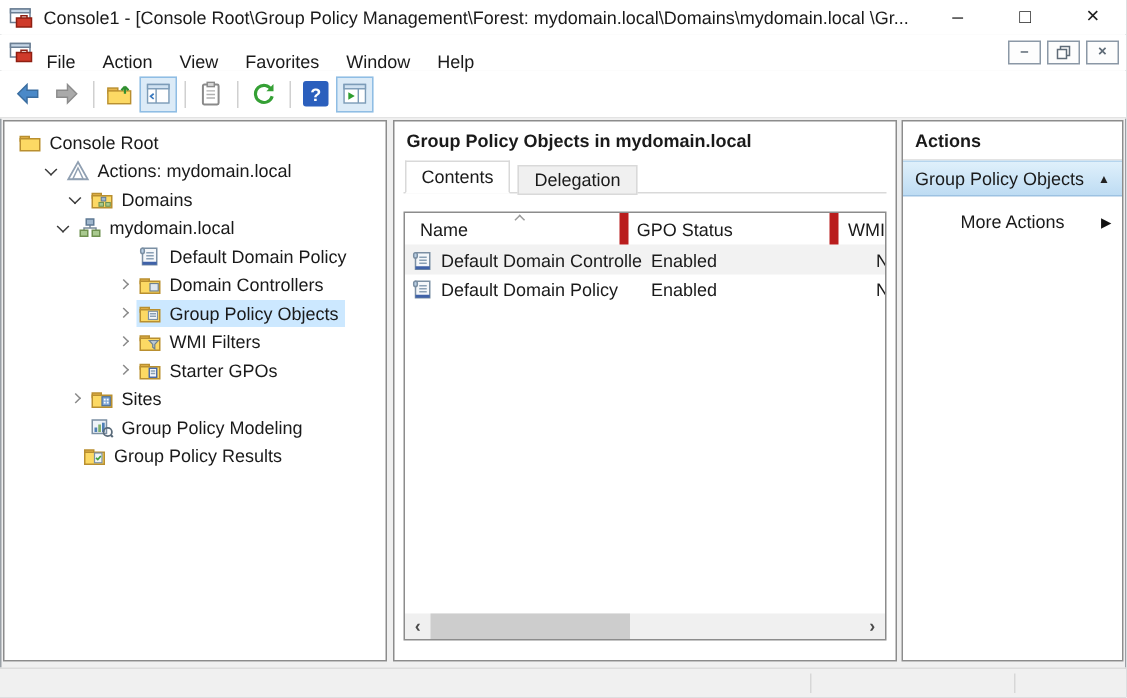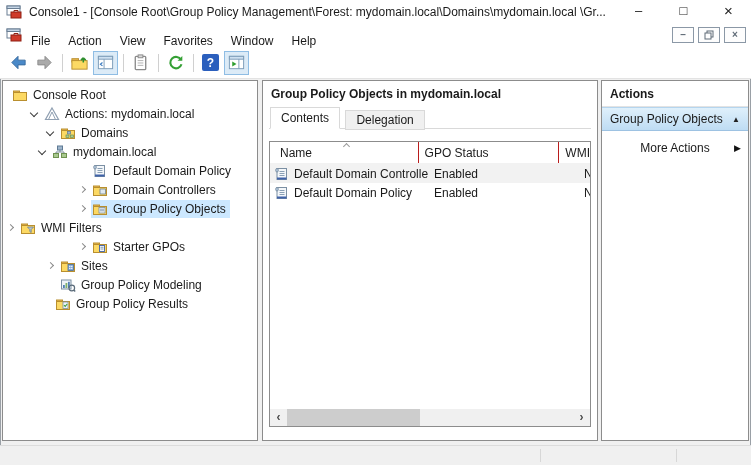--- a/index.html
+++ b/index.html
@@ -56,21 +56,21 @@
 
   
   .mid-title { font-weight:bold; font-size:12px; padding:6px 8px 1px; }
   .tabstrip { margin:5px 6px 0 6px; border-bottom:1px solid #d9d9d9; height:22px; padding-left:1px; }
   .tab { display:inline-block; height:20px; line-height:19px; padding:0 10px; border:1px solid #d9d9d9;
          background:#f0f0f0; margin-right:2px; position:relative; top:2px; }
   .tab.active { background:#fff; height:22px; line-height:20px; top:0; border-bottom:1px solid #fff; }
   .tablebox { position:absolute; left:6px; right:6px; top:60px; bottom:13px;
               border:1px solid #8c8c8c; background:#fff; overflow:hidden; }
   .thead { display:flex; height:22px; align-items:stretch; border-bottom:1px solid #f2f2f2; }
-  .th { border-right:1px solid #b91c1c; display:flex; align-items:center; }
+  .th { border-right:6px solid #b91c1c; display:flex; align-items:center; }
   .th-name { width:158px; padding-left:10px; position:relative; }
   .sortup { position:absolute; top:2px; left:74px; width:5px; height:5px;
             border-top:1.4px solid #9a9a9a; border-right:1.4px solid #9a9a9a; transform:rotate(-45deg); }
   .th-status { width:150px; padding-left:6px; }
   .th-wmi { flex:1; padding-left:6px; border-right:none; white-space:nowrap; }
   .trow { display:flex; height:19px; align-items:center; white-space:nowrap; }
   .trow.alt { background:#f2f2f2; }
   .td-name { width:158px; display:flex; align-items:center; padding-left:4px; overflow:hidden; }
   .td-name .cell-text { margin-left:4px; }
   .td-status { width:150px; padding-left:6px; }
@@ -353,21 +353,21 @@
     </div>
     <div class="tree-row" style="padding-left:72px;">
       <span class="chevslot collapsed"></span>
       <span class="row-core selected">
           <svg class="icon16">
             <use href="#ic-folder-gpo"></use>
           </svg>
           <span class="tlabel">Group Policy Objects</span>
         </span>
     </div>
-    <div class="tree-row" style="">
+    <div class="tree-row" style="padding-left:72px;">
       <span class="chevslot collapsed"></span>
       <span class="row-core">
           <svg class="icon16">
             <use href="#ic-folder-wmi"></use>
           </svg>
           <span class="tlabel">WMI Filters</span>
         </span>
     </div>
     <div class="tree-row" style="padding-left:72px;">
       <span class="chevslot collapsed"></span>

